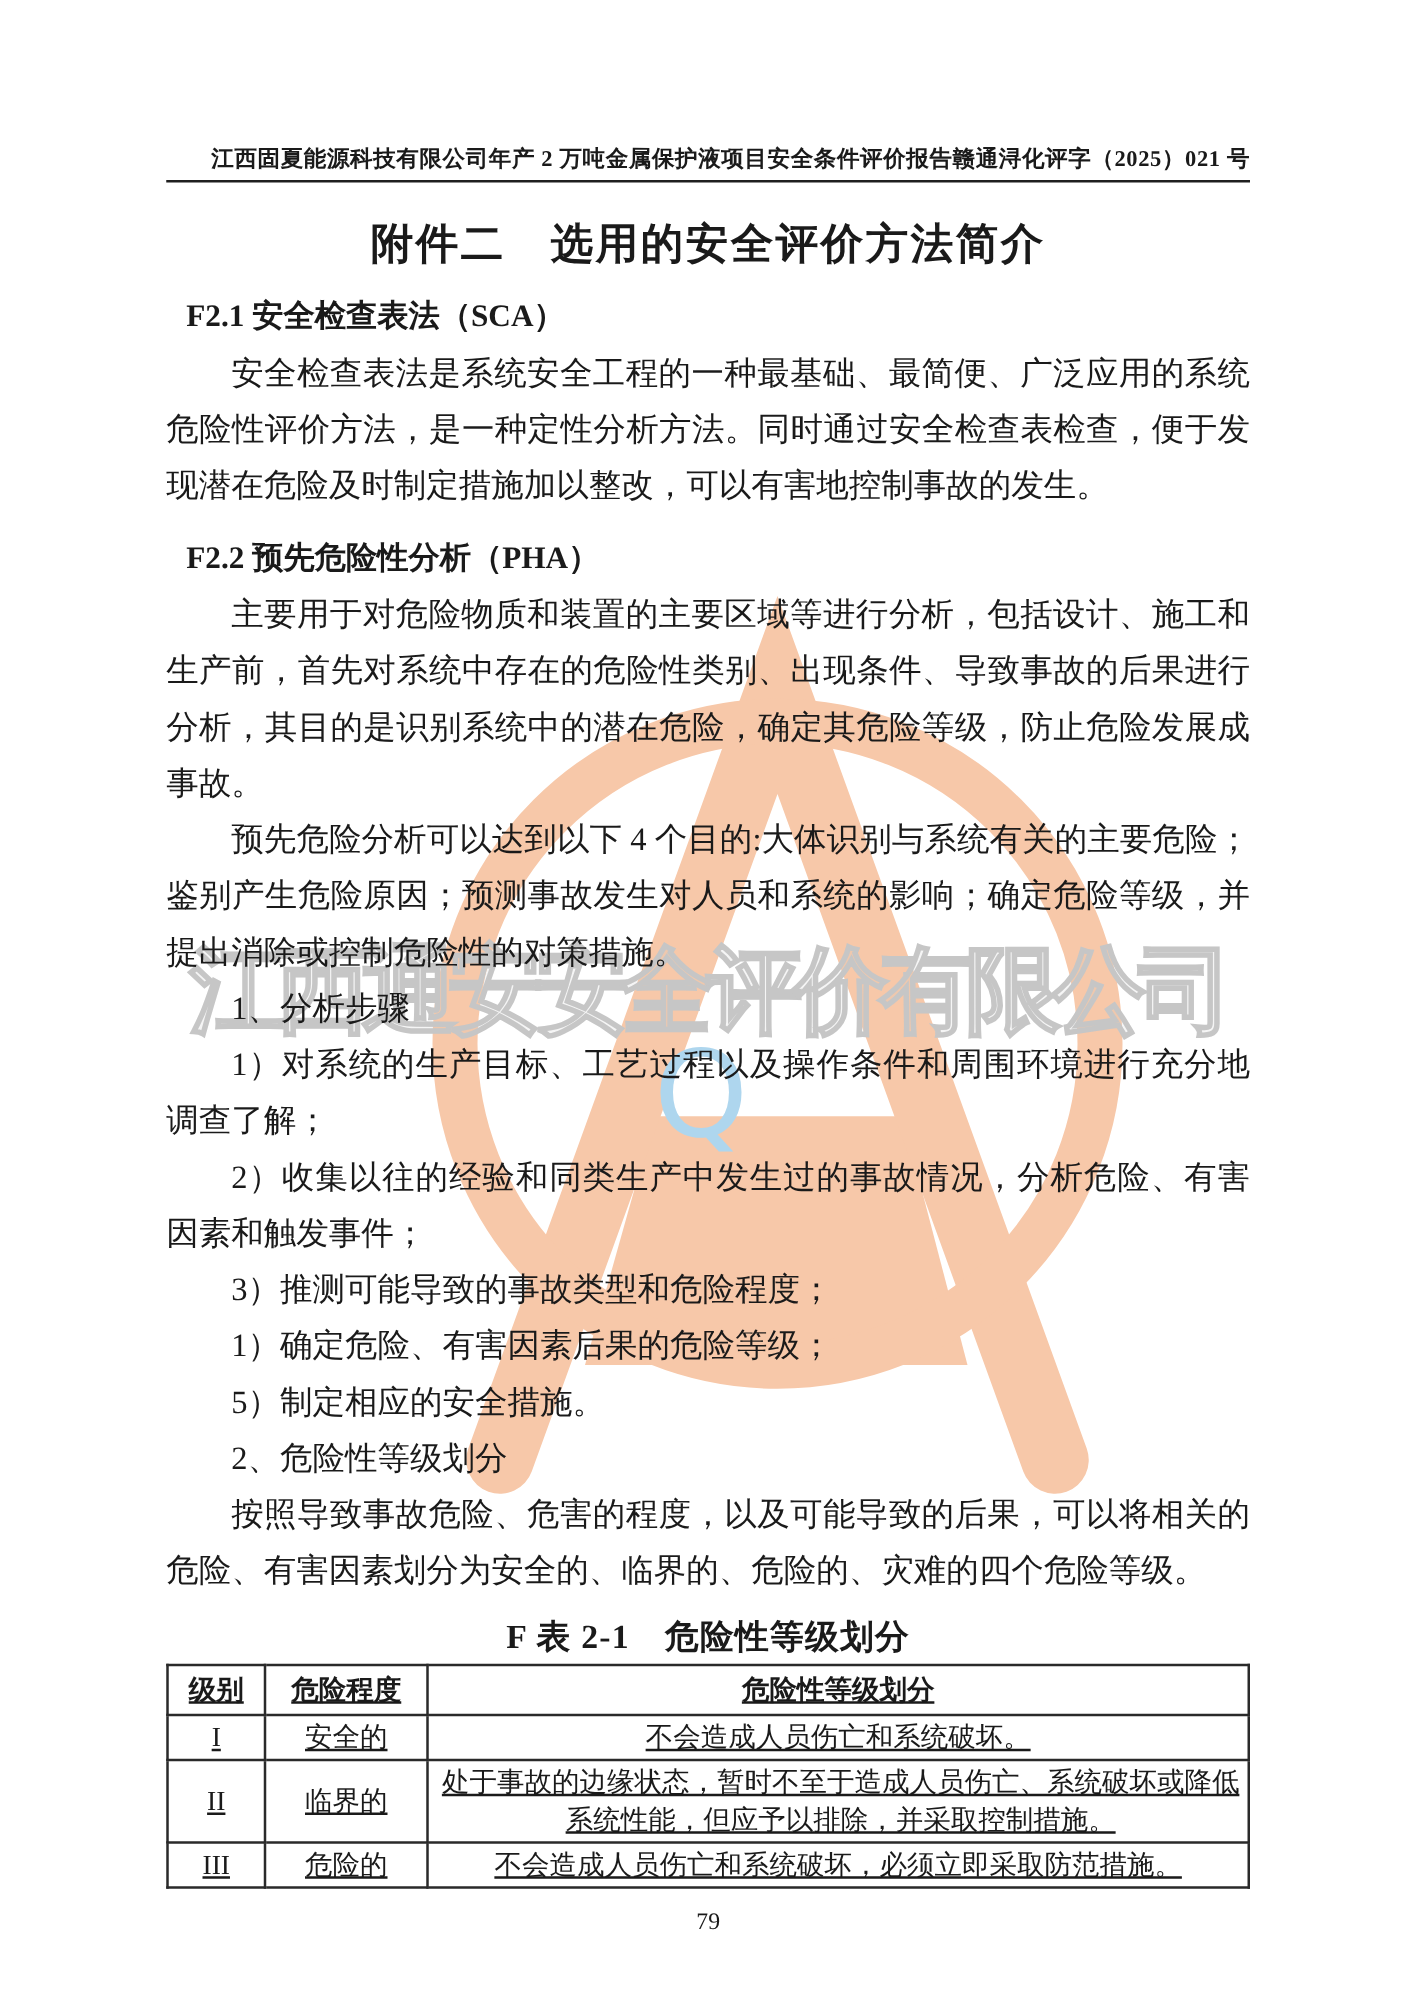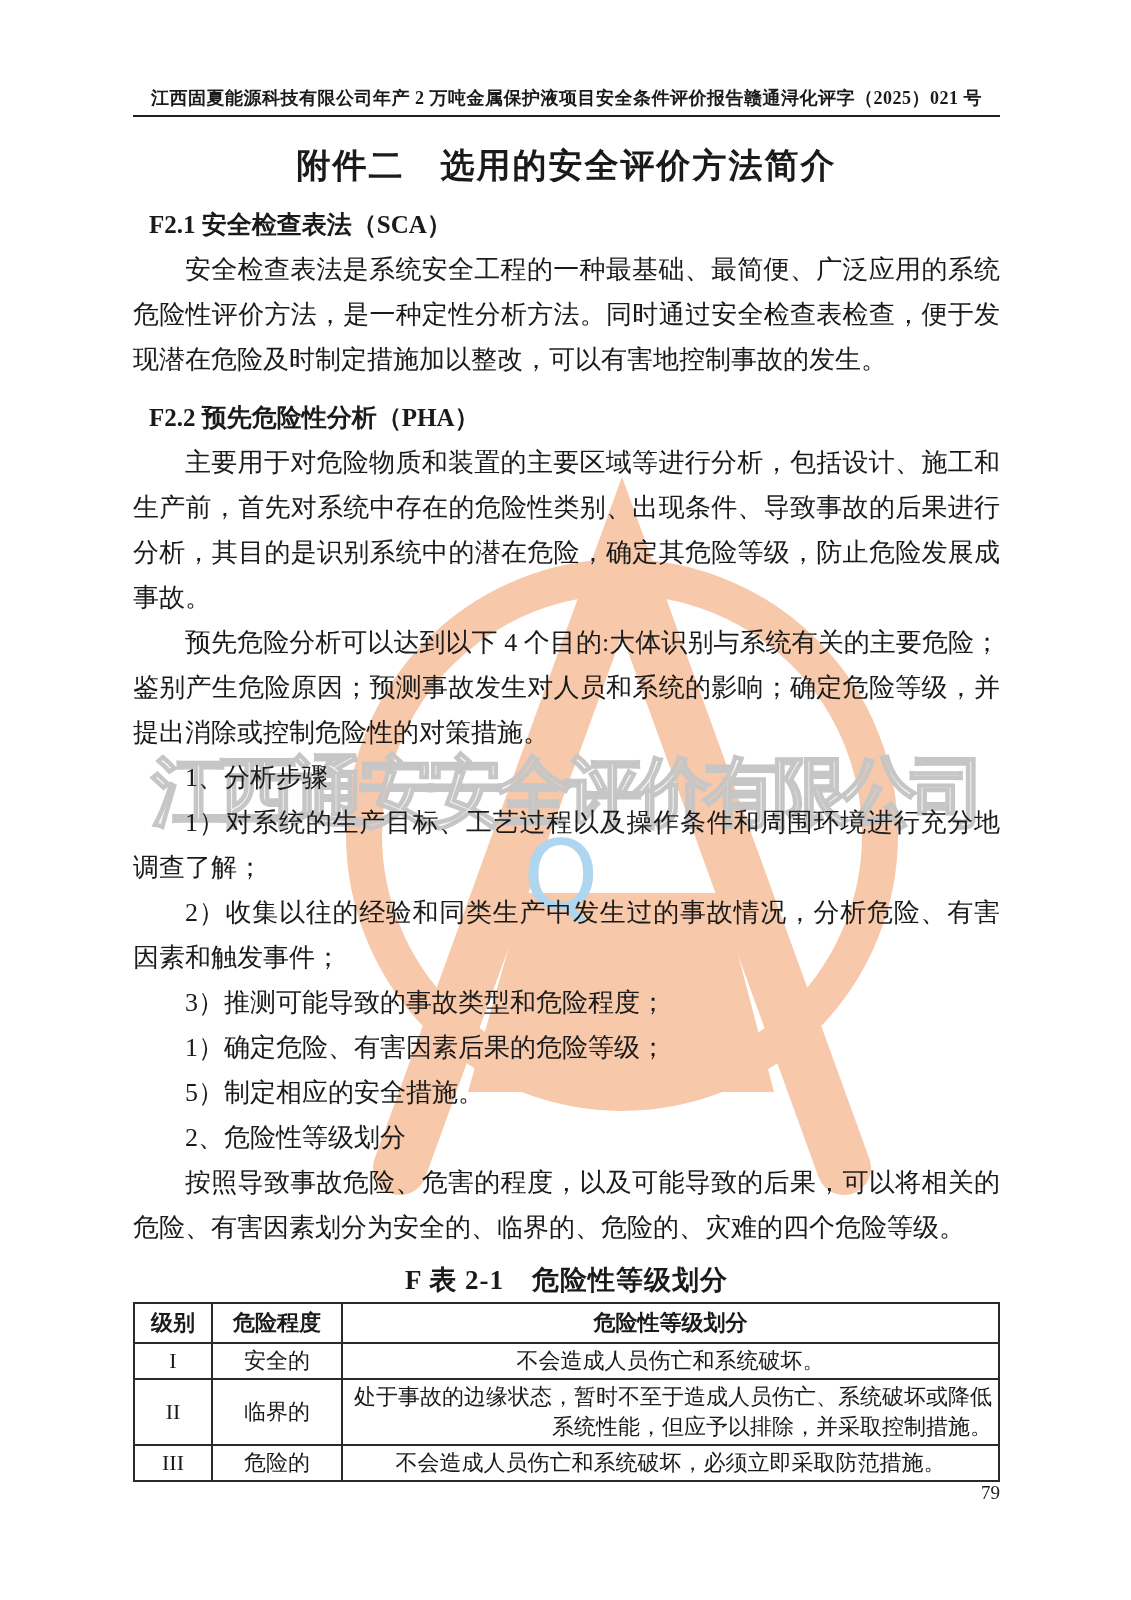--- a/index.html
+++ b/index.html
@@ -29,49 +29,49 @@
     font-size:96px;line-height:1;color:var(--wm-blue);
   }
   .wm-ta{
     position:absolute;left:472px;top:935px;
     font-family:"DejaVu Sans","Liberation Sans",sans-serif;
     font-size:128px;line-height:1;letter-spacing:-6px;color:var(--wm-blue);
   }
   
   .content{position:relative;z-index:1;padding:86px 131px 0 133px;}
   .doc-header{
-    display:flex;justify-content:center;align-items:flex-end;
+    display:flex;justify-content:flex-end;align-items:flex-end;
     font-size:18px;font-weight:bold;letter-spacing:0.5px;
-    padding-bottom:5px;border-bottom:2px solid #1f1f1f;
+    padding-bottom:5px;border-bottom:2px solid #1f1f1f;margin-top:29px;
   }
   .doc-header .right{white-space:nowrap;}
   .doc-title{
     margin:26px 0 0;font-size:34px;font-weight:bold;text-align:center;letter-spacing:2px;
   }
   .sec-heading{margin:14px 16px 0;font-size:25px;font-weight:bold;line-height:44px;}
   .body-p{
     margin:0;font-size:26px;line-height:45px;text-align:justify;text-indent:2em;
   }
   .table-caption{
     margin:12px 0 4px;text-align:center;font-size:27px;font-weight:bold;letter-spacing:1px;
   }
   table.grade{
     width:100%;border-collapse:collapse;table-layout:fixed;
-    font-size:22px;color:var(--ink);
+    font-size:22px;color:var(--ink);text-decoration:underline;
   }
   table.grade col.c0{width:78px;}
   table.grade col.c1{width:130px;}
   table.grade th,table.grade td{
     border:2px solid #2a2a2a;text-align:center;vertical-align:middle;
     padding:2px 6px;line-height:30px;
   }
   table.grade th{font-weight:bold;height:34px;}
   table.grade td{height:30px;}
-  table.grade td.left{text-align:right;padding-left:10px;}
-  .page-number{margin-top:0;text-align:right;font-size:19px;}
+  table.grade td.left{text-align:center;padding-left:10px;}
+  .page-number{margin-top:16px;text-align:center;font-size:19px;}
 </style>
 </head>
 <body>
 
 <div class="page">
 
   <div class="watermark">
     <svg class="wm-svg" width="1131" height="1600" viewBox="0 0 1131 1600">
       <polygon points="524,893 722,893 774,1092 468,1092" fill="var(--wm-orange)"></polygon>
       <path d="M400 1168 L622 556 L844 1168" fill="none" stroke="var(--wm-orange)" stroke-width="54" stroke-linecap="round"></path>

